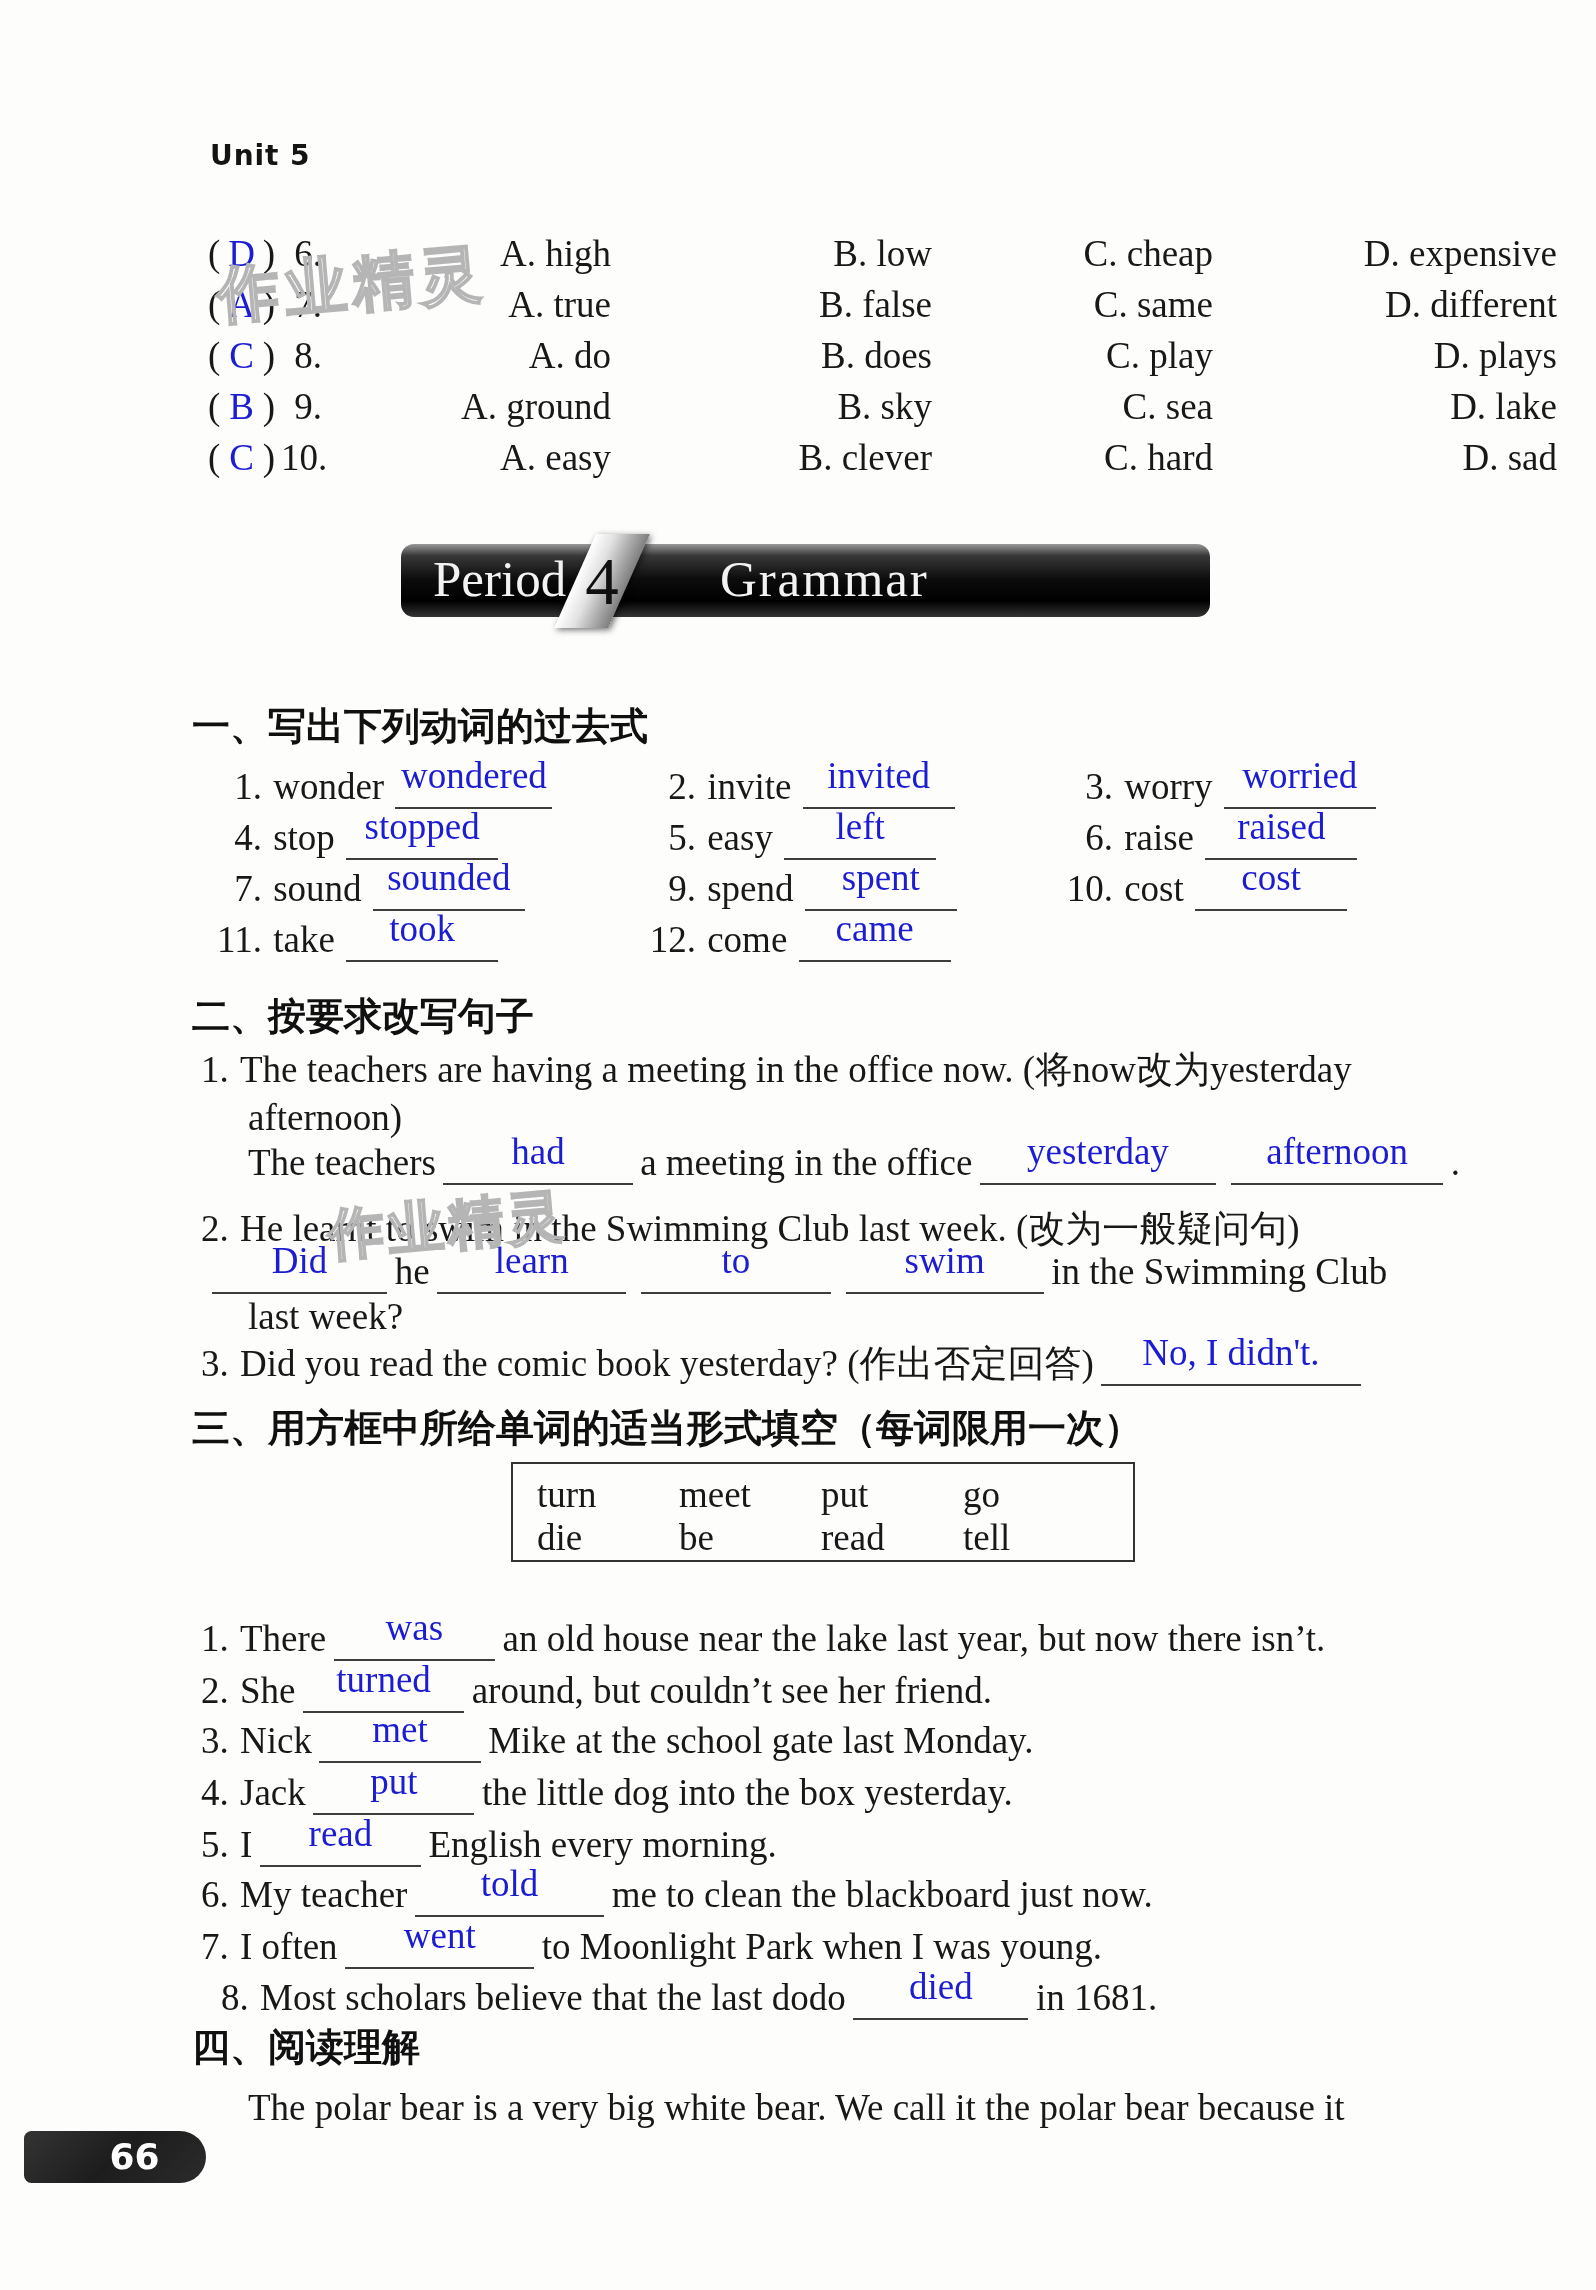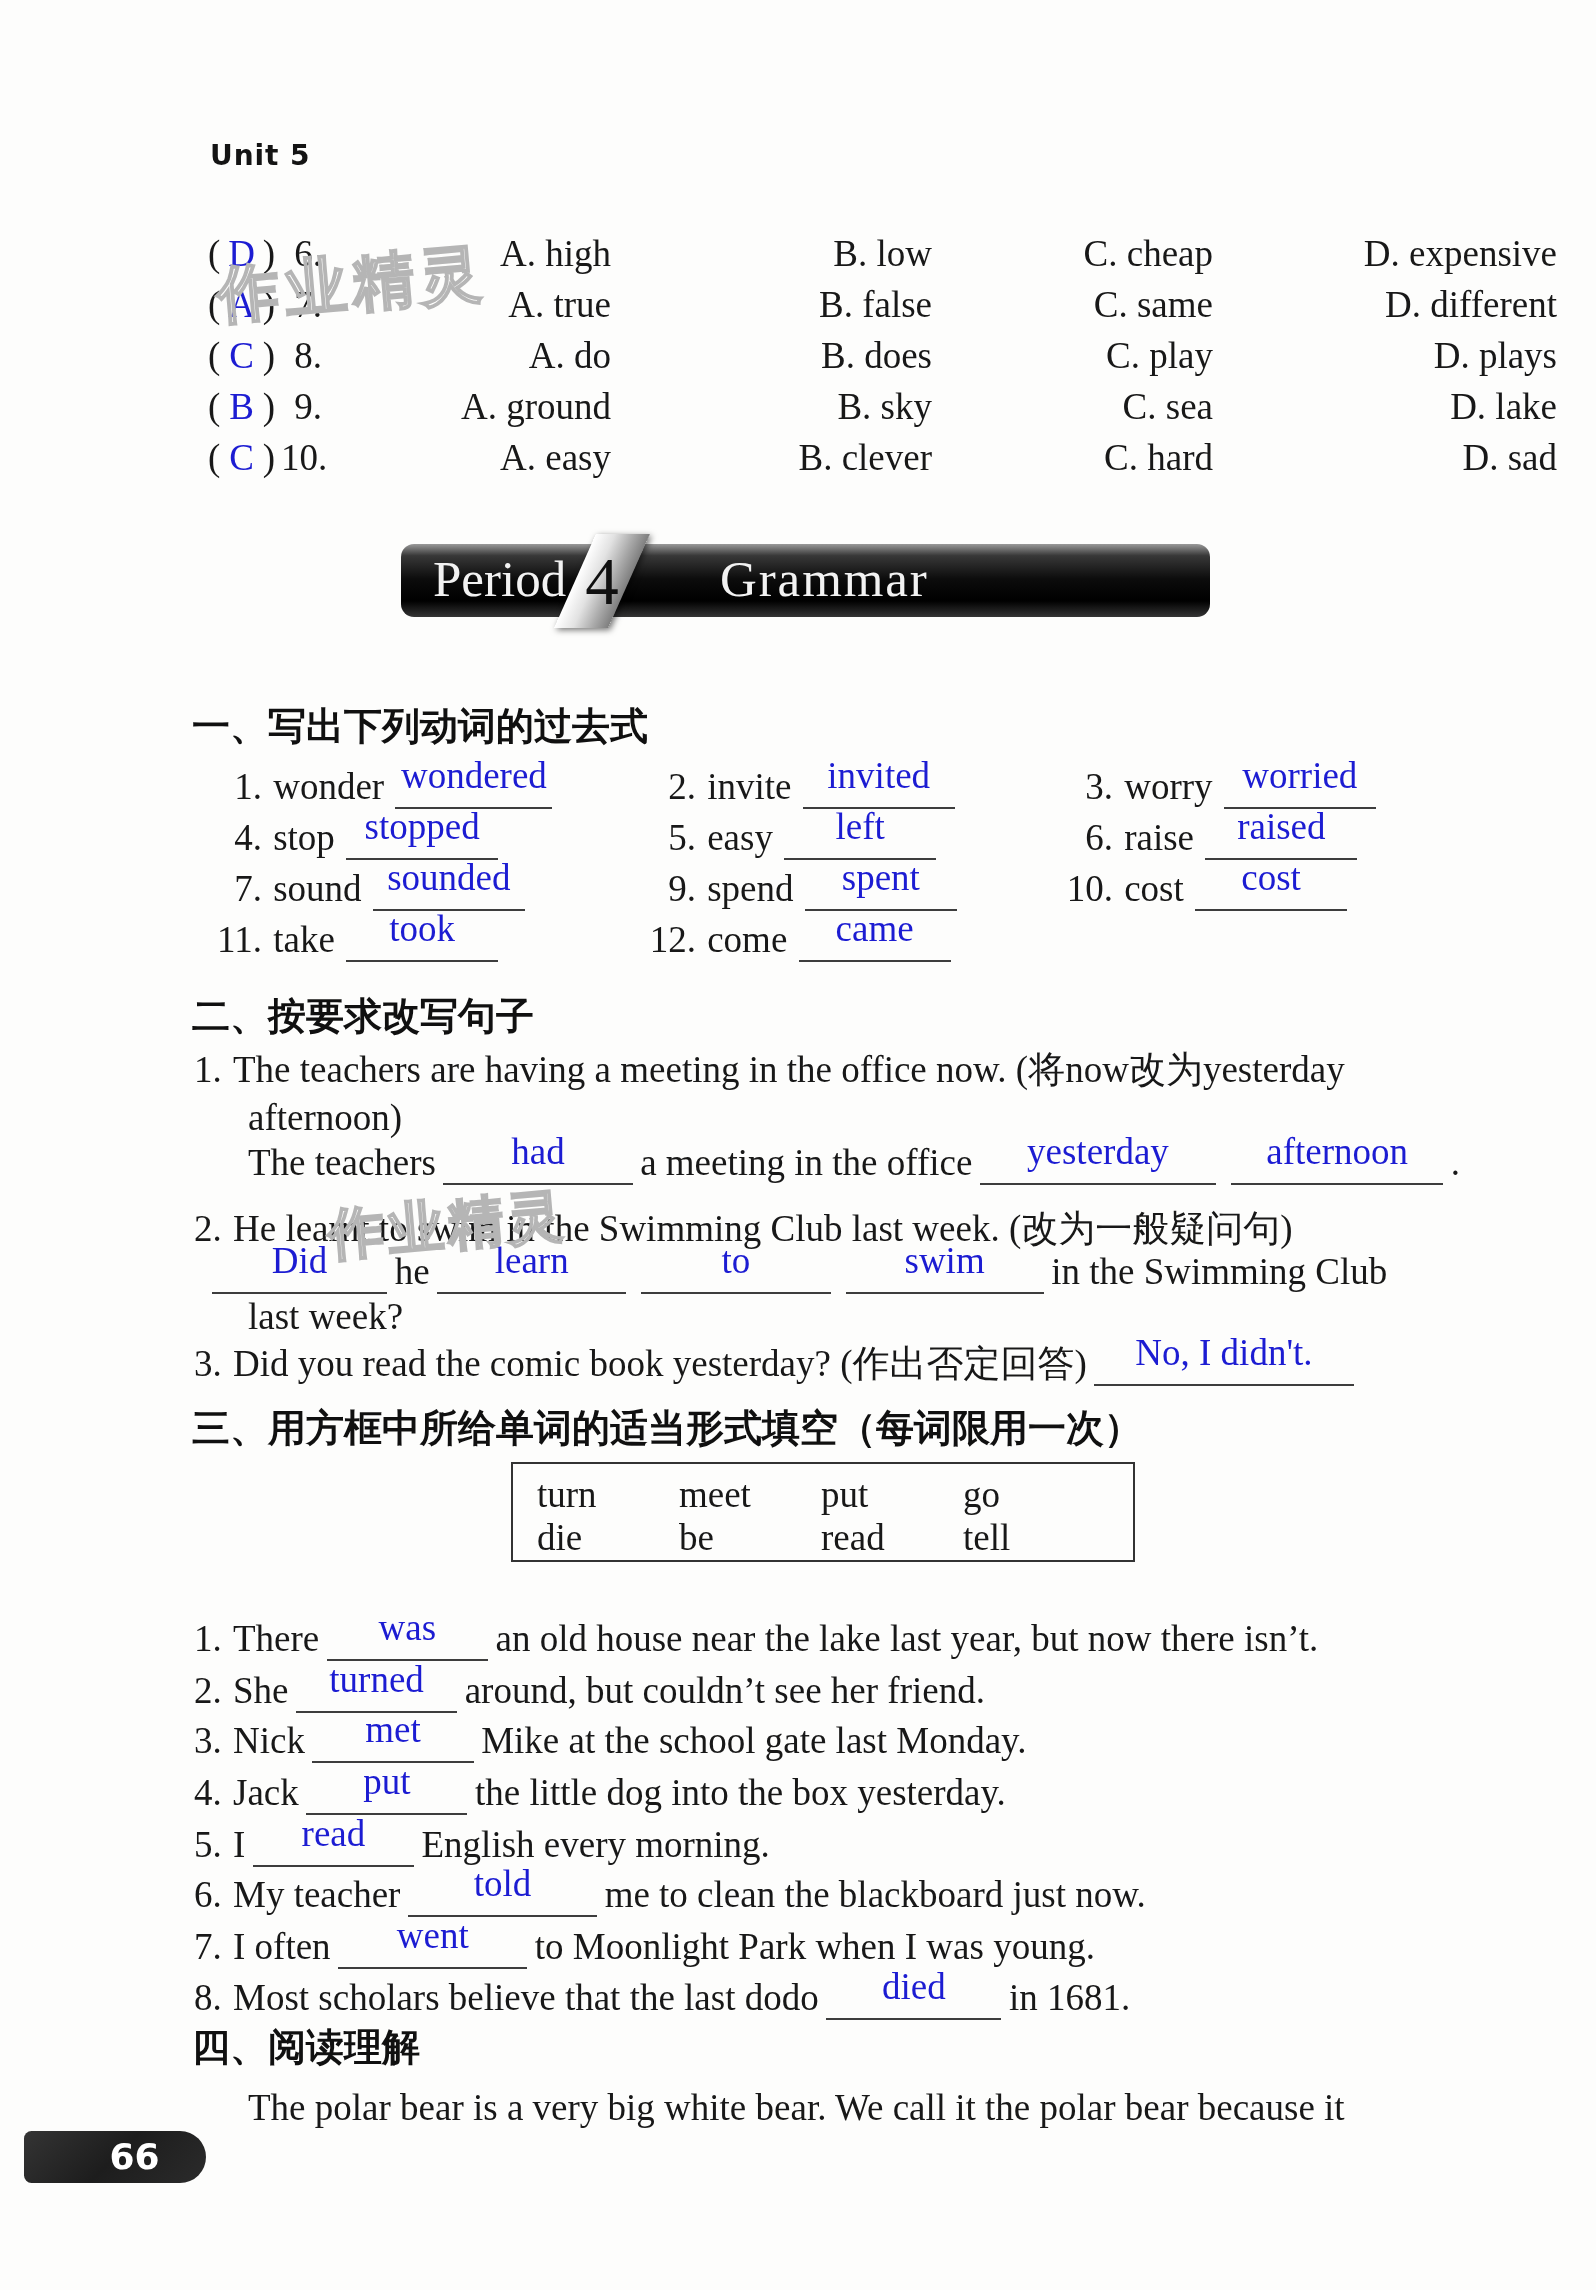--- a/index.html
+++ b/index.html
@@ -94,21 +94,21 @@
     left:208px;top:761px;width:1330px;
     display:grid;grid-template-columns:434px 417px auto;
     font-size:37px;
   }
   .verb-item{height:51px;line-height:51px;white-space:nowrap;}
   .vnum{display:inline-block;width:54px;text-align:right;}
   .vword{margin-left:11.2px;margin-top:18px;}
   .verb-item .blank{margin-left:11.2px;}
   
   .line{
-    position:absolute;left:194px;
+    position:absolute;left:201px;
     font-size:37px;line-height:51px;height:51px;
     white-space:nowrap;
   }
   .lnum{display:inline-block;width:39px;}
   .indent{left:248px;}
   
   .word-box{
     left:511px;top:1462px;width:624px;height:100px;
     border:2.8px solid #333;box-sizing:border-box;
     display:grid;grid-template-columns:repeat(4,1fr);grid-template-rows:1fr 1fr;
@@ -252,19 +252,19 @@
   <span>tell</span>
 </div>
 
 <div class="line" style="top:1613px;"><span class="lnum">1.</span><span>There</span><span class="blank w160"><span class="ans">was</span></span><span>an old house near the lake last year, but now there isn’t.</span></div>
 <div class="line" style="top:1665px;"><span class="lnum">2.</span><span>She</span><span class="blank w160"><span class="ans">turned</span></span><span>around, but couldn’t see her friend.</span></div>
 <div class="line" style="top:1715px;"><span class="lnum">3.</span><span>Nick</span><span class="blank w160"><span class="ans">met</span></span><span>Mike at the school gate last Monday.</span></div>
 <div class="line" style="top:1767px;"><span class="lnum">4.</span><span>Jack</span><span class="blank w160"><span class="ans">put</span></span><span>the little dog into the box yesterday.</span></div>
 <div class="line" style="top:1819px;"><span class="lnum">5.</span><span>I</span><span class="blank w160"><span class="ans">read</span></span><span>English every morning.</span></div>
 <div class="line" style="top:1869px;"><span class="lnum">6.</span><span>My teacher</span><span class="blank w190"><span class="ans">told</span></span><span>me to clean the blackboard just now.</span></div>
 <div class="line" style="top:1921px;"><span class="lnum">7.</span><span>I often</span><span class="blank w190"><span class="ans">went</span></span><span>to Moonlight Park when I was young.</span></div>
-<div class="line" style="top:1972px;"><span class="lnum">8.</span><span>Most scholars believe that the last dodo</span><span class="blank w175"><span class="ans">died</span></span><span>in 1681.</span></div>
+<div class="line" style="top:1972px;margin-left:20px;"><span class="lnum">8.</span><span>Most scholars believe that the last dodo</span><span class="blank w175"><span class="ans">died</span></span><span>in 1681.</span></div>
 
 <div class="abs heading" style="top:2022px;">四、阅读理解</div>
 <div class="abs para">The polar bear is a very big white bear. We call it the polar bear because it</div>
 
 <div class="abs page-badge">66</div>
 
 
 </body></html>

